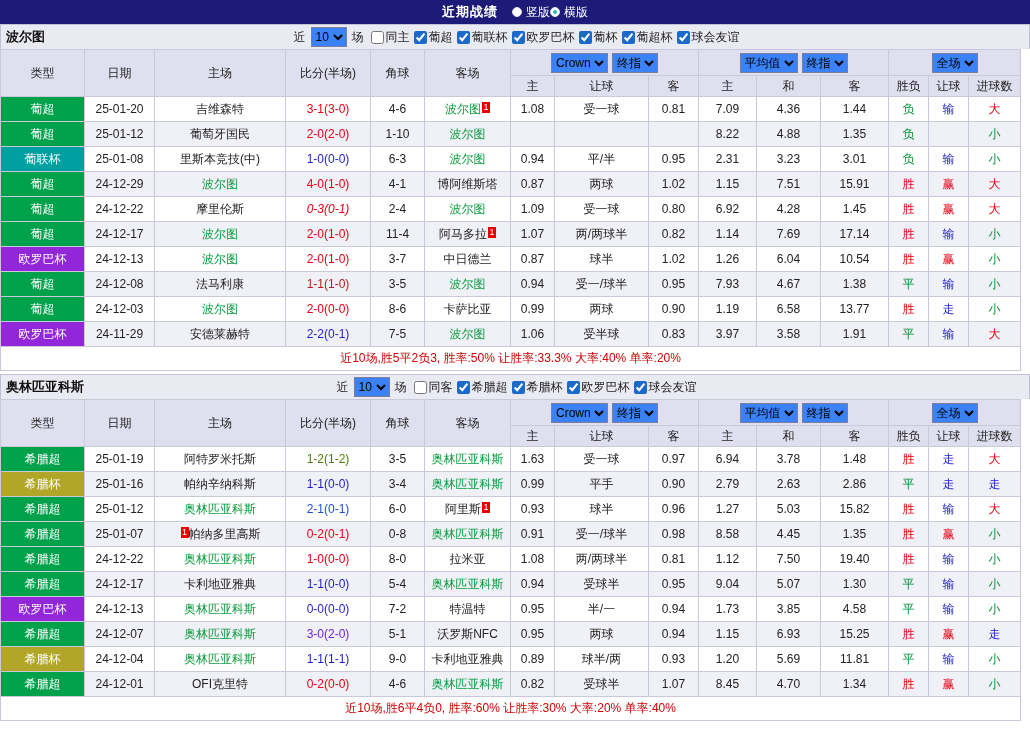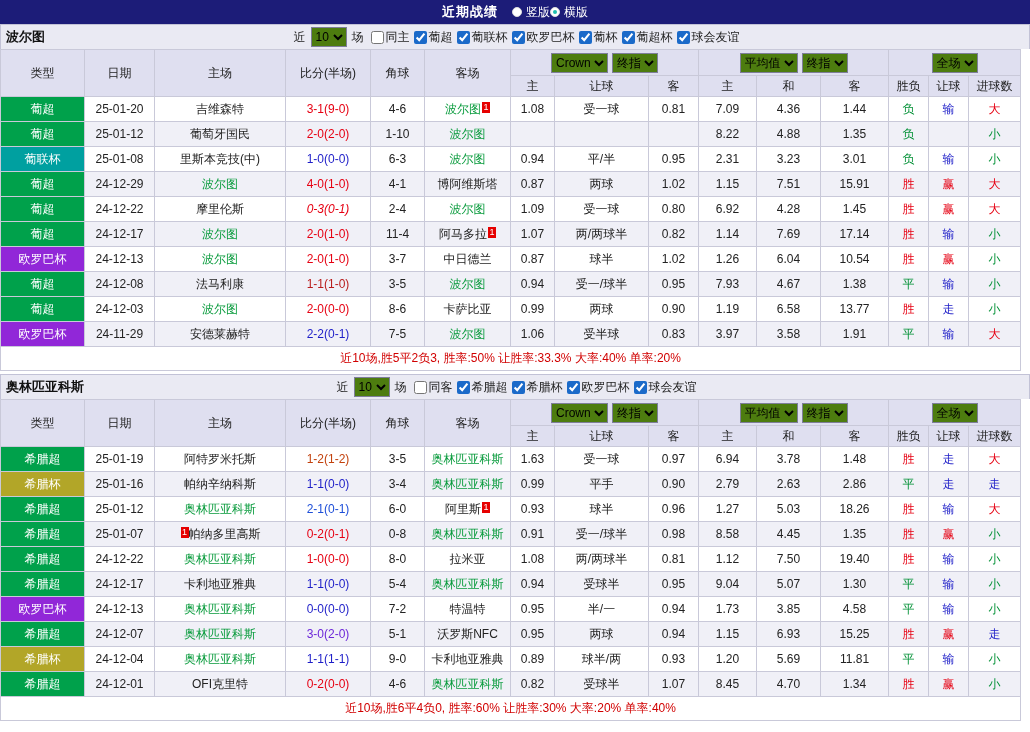--- a/index.html
+++ b/index.html
@@ -42,21 +42,21 @@
     display: flex; align-items: center; justify-content: center;
   }
   .team-name { position: absolute; left: 5px; font-weight: bold; font-size: 13px; color: #111; }
   .filters { display: inline-flex; align-items: center; }
   .filters .txt { margin: 0 3px; }
   .filters select { margin: 0 2px; }
   .cb-label { display: inline-flex; align-items: center; cursor: pointer; margin-left: 4px; }
   .cb-label input { width: 13px; height: 13px; accent-color: #1b6ac9; margin-right: 2px; cursor: pointer; }
   select {
     font-family: inherit; font-size: 12px; height: 20px;
-    border: 1px solid #7e7e9a; background: #4d7c0f; cursor: pointer;
+    border: 1px solid #7e7e9a; background: #3b82f6; cursor: pointer;
   }
   
   table { width: 1017px; border-collapse: collapse; table-layout: fixed; }
   th, td {
     border: 1px solid #c9c9d9;
     text-align: center;
     height: 25px;
     overflow: hidden;
     white-space: nowrap;
     padding: 0 1px;
@@ -183,21 +183,21 @@
             <th>胜负</th>
             <th>让球</th>
             <th>进球数</th>
           </tr>
         </thead>
         <tbody>
           <tr>
             <td class="league" style="background: rgb(0, 161, 75);">葡超</td>
             <td>25-01-20</td>
             <td><span class="team">吉维森特</span></td>
-            <td style="color: rgb(230, 0, 18);">3-1(9-0)</td>
+            <td style="color: rgb(230, 0, 18);">3-1(3-0)</td>
             <td>4-6</td>
             <td><span class="team tracked">波尔图</span><span class="badge">1</span></td>
             <td>1.08</td>
             <td>受一球</td>
             <td>0.81</td>
             <td>7.09</td>
             <td>4.36</td>
             <td>1.44</td>
             <td style="color: rgb(0, 144, 53);">负</td>
             <td style="color: rgb(29, 29, 200);">输</td>
@@ -439,21 +439,21 @@
             <th>胜负</th>
             <th>让球</th>
             <th>进球数</th>
           </tr>
         </thead>
         <tbody>
           <tr>
             <td class="league" style="background: rgb(0, 161, 75);">希腊超</td>
             <td>25-01-19</td>
             <td><span class="team">阿特罗米托斯</span></td>
-            <td style="color: #c2410c;">1-2(1-2)</td>
+            <td style="color: #4d7c0f;">1-2(1-2)</td>
             <td>3-5</td>
             <td><span class="team tracked">奥林匹亚科斯</span></td>
             <td>1.63</td>
             <td>受一球</td>
             <td>0.97</td>
             <td>6.94</td>
             <td>3.78</td>
             <td>1.48</td>
             <td style="color: rgb(230, 0, 18);">胜</td>
             <td style="color: rgb(29, 29, 200);">走</td>
@@ -481,21 +481,21 @@
             <td>25-01-12</td>
             <td><span class="team tracked">奥林匹亚科斯</span></td>
             <td style="color: #1d4ed8;">2-1(0-1)</td>
             <td>6-0</td>
             <td><span class="team">阿里斯</span><span class="badge">1</span></td>
             <td>0.93</td>
             <td>球半</td>
             <td>0.96</td>
             <td>1.27</td>
             <td>5.03</td>
-            <td>18.26</td>
+            <td>15.82</td>
             <td style="color: rgb(230, 0, 18);">胜</td>
             <td style="color: rgb(29, 29, 200);">输</td>
             <td style="color: rgb(230, 0, 18);">大</td>
           </tr>
           <tr>
             <td class="league" style="background: rgb(0, 161, 75);">希腊超</td>
             <td>25-01-07</td>
             <td><span class="badge">1</span><span class="team">帕纳多里高斯</span></td>
             <td style="color: rgb(230, 0, 18);">0-2(0-1)</td>
             <td>0-8</td>

